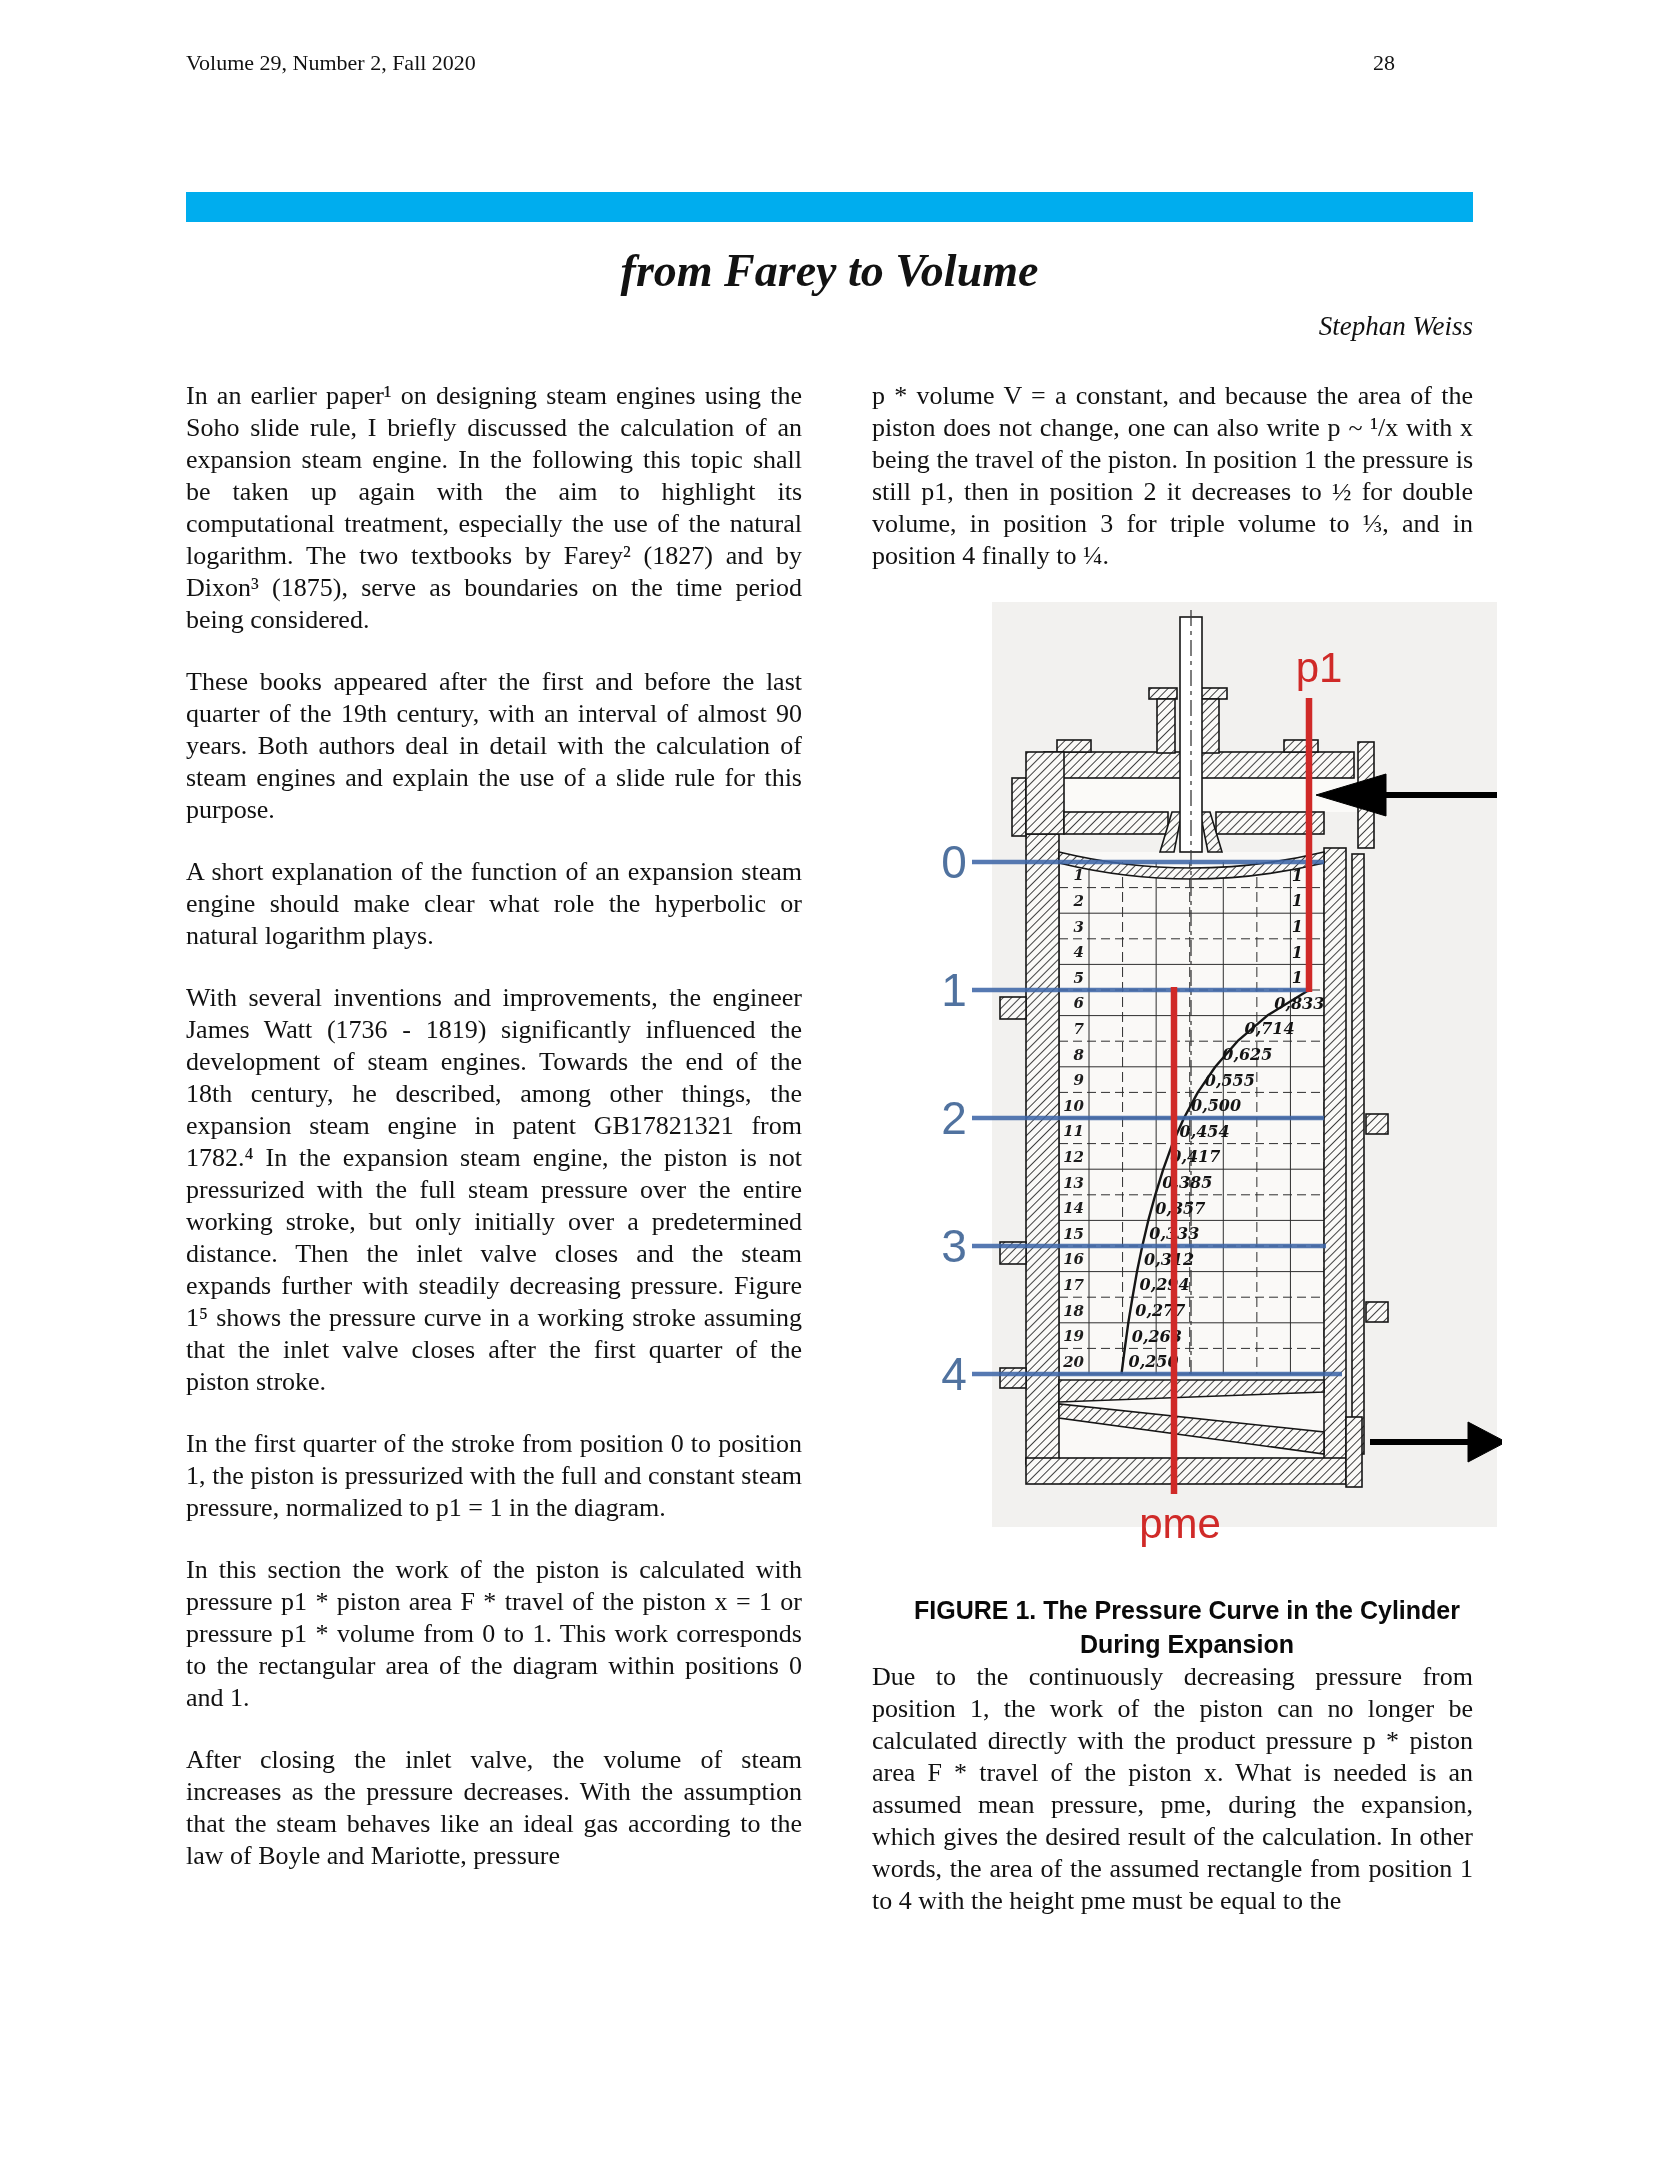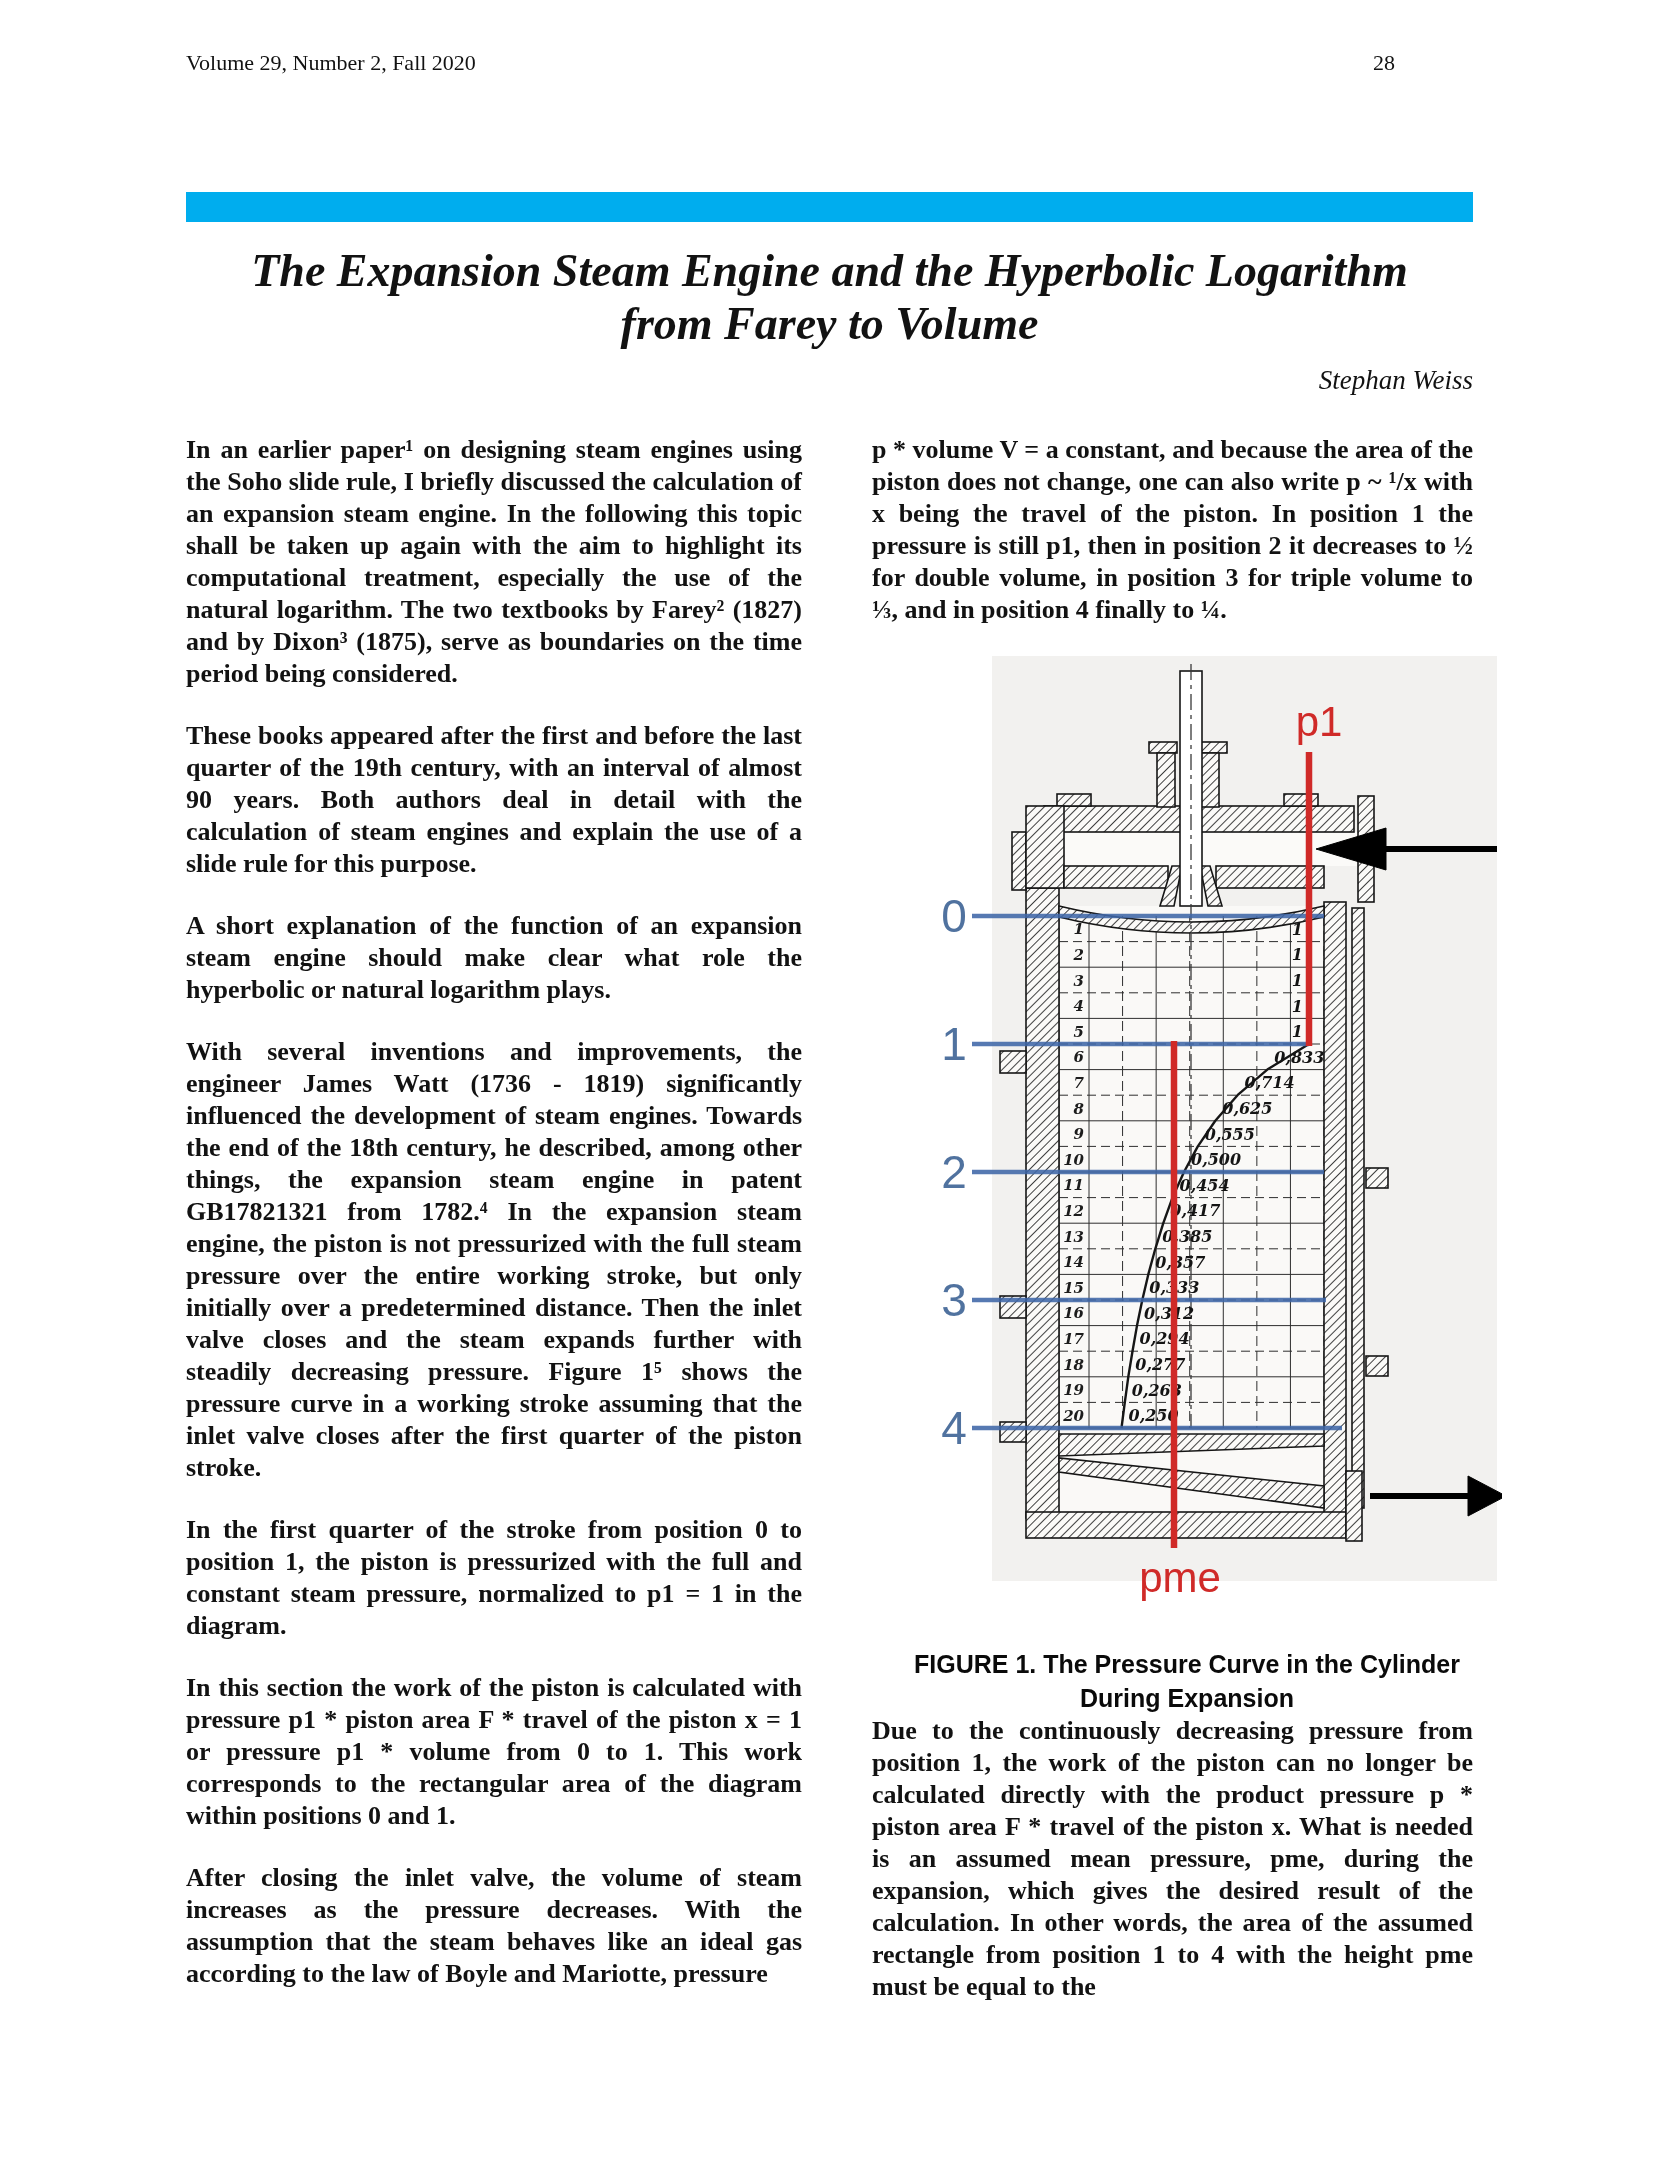--- a/index.html
+++ b/index.html
@@ -9,21 +9,21 @@
   .hdr{display:flex;justify-content:space-between;align-items:baseline;font-size:22px;}
   .hdr .pagenum{padding-right:78px;}
   .accent{height:30px;margin-top:116px;}
   .title{margin-top:22px;text-align:center;font-size:46px;font-weight:bold;
          font-style:italic;line-height:1.16;}
   .author{text-align:right;font-style:italic;font-size:27px;margin-top:14px;}
   .columns{display:flex;gap:70px;margin-top:38px;}
   .col{font-size:26px;line-height:32px;text-align:justify;}
   .col-left{width:616px;}
   .col-right{width:601px;}
-  .col p{margin:0 0 30px 0;font-weight:bold;}
+  .col p{margin:0 0 30px 0;}
   figure{margin:20px 0 0 0;width:630px;}
   figcaption{font-family:"Liberation Sans","DejaVu Sans",sans-serif;font-weight:bold;
              font-size:25px;line-height:34px;text-align:center;margin:23px auto 0 auto;width:580px;color:#0a0a0a;}
   .fig-r2{margin-top:28px;}
   svg text.rn{font-family:"DejaVu Serif",serif;font-style:italic;font-weight:bold;font-size:15px;fill:#1c1c1c;}
   svg text.val{font-family:"DejaVu Serif",serif;font-style:italic;font-weight:bold;font-size:16px;fill:#141414;}
   svg text.pos{font-family:"Liberation Sans","DejaVu Sans",sans-serif;font-size:46px;}
   svg text.redlab{font-family:"Liberation Sans","DejaVu Sans",sans-serif;font-size:42px;}
 </style>
 </head>
@@ -32,21 +32,20 @@
 <div class="page">
 
   <div class="hdr">
     <span>Volume 29, Number 2, Fall 2020</span>
     <span class="pagenum">28</span>
   </div>
 
   <div class="accent" id="accent-bar" style="background: rgb(0, 173, 238);"></div>
 
   <div class="title">
-    <div>The Expansion Steam Engine and the Hyperbolic Logarithm</div>
     <div>from Farey to Volume</div>
   </div>
 
   <div class="author">Stephan Weiss</div>
 
   <div class="columns">
 
     <section class="col col-left">
       <p>In an earlier paper¹ on designing steam engines using the Soho slide rule, I briefly discussed the calculation of an expansion steam engine. In the following this topic shall be taken up again with the aim to highlight its computational treatment, especially the use of the natural logarithm. The two textbooks by Farey² (1827) and by Dixon³ (1875), serve as boundaries on the time period being considered.</p>
       <p>These books appeared after the first and before the last quarter of the 19th century, with an interval of almost 90 years. Both authors deal in detail with the calculation of steam engines and explain the use of a slide rule for this purpose.</p>

